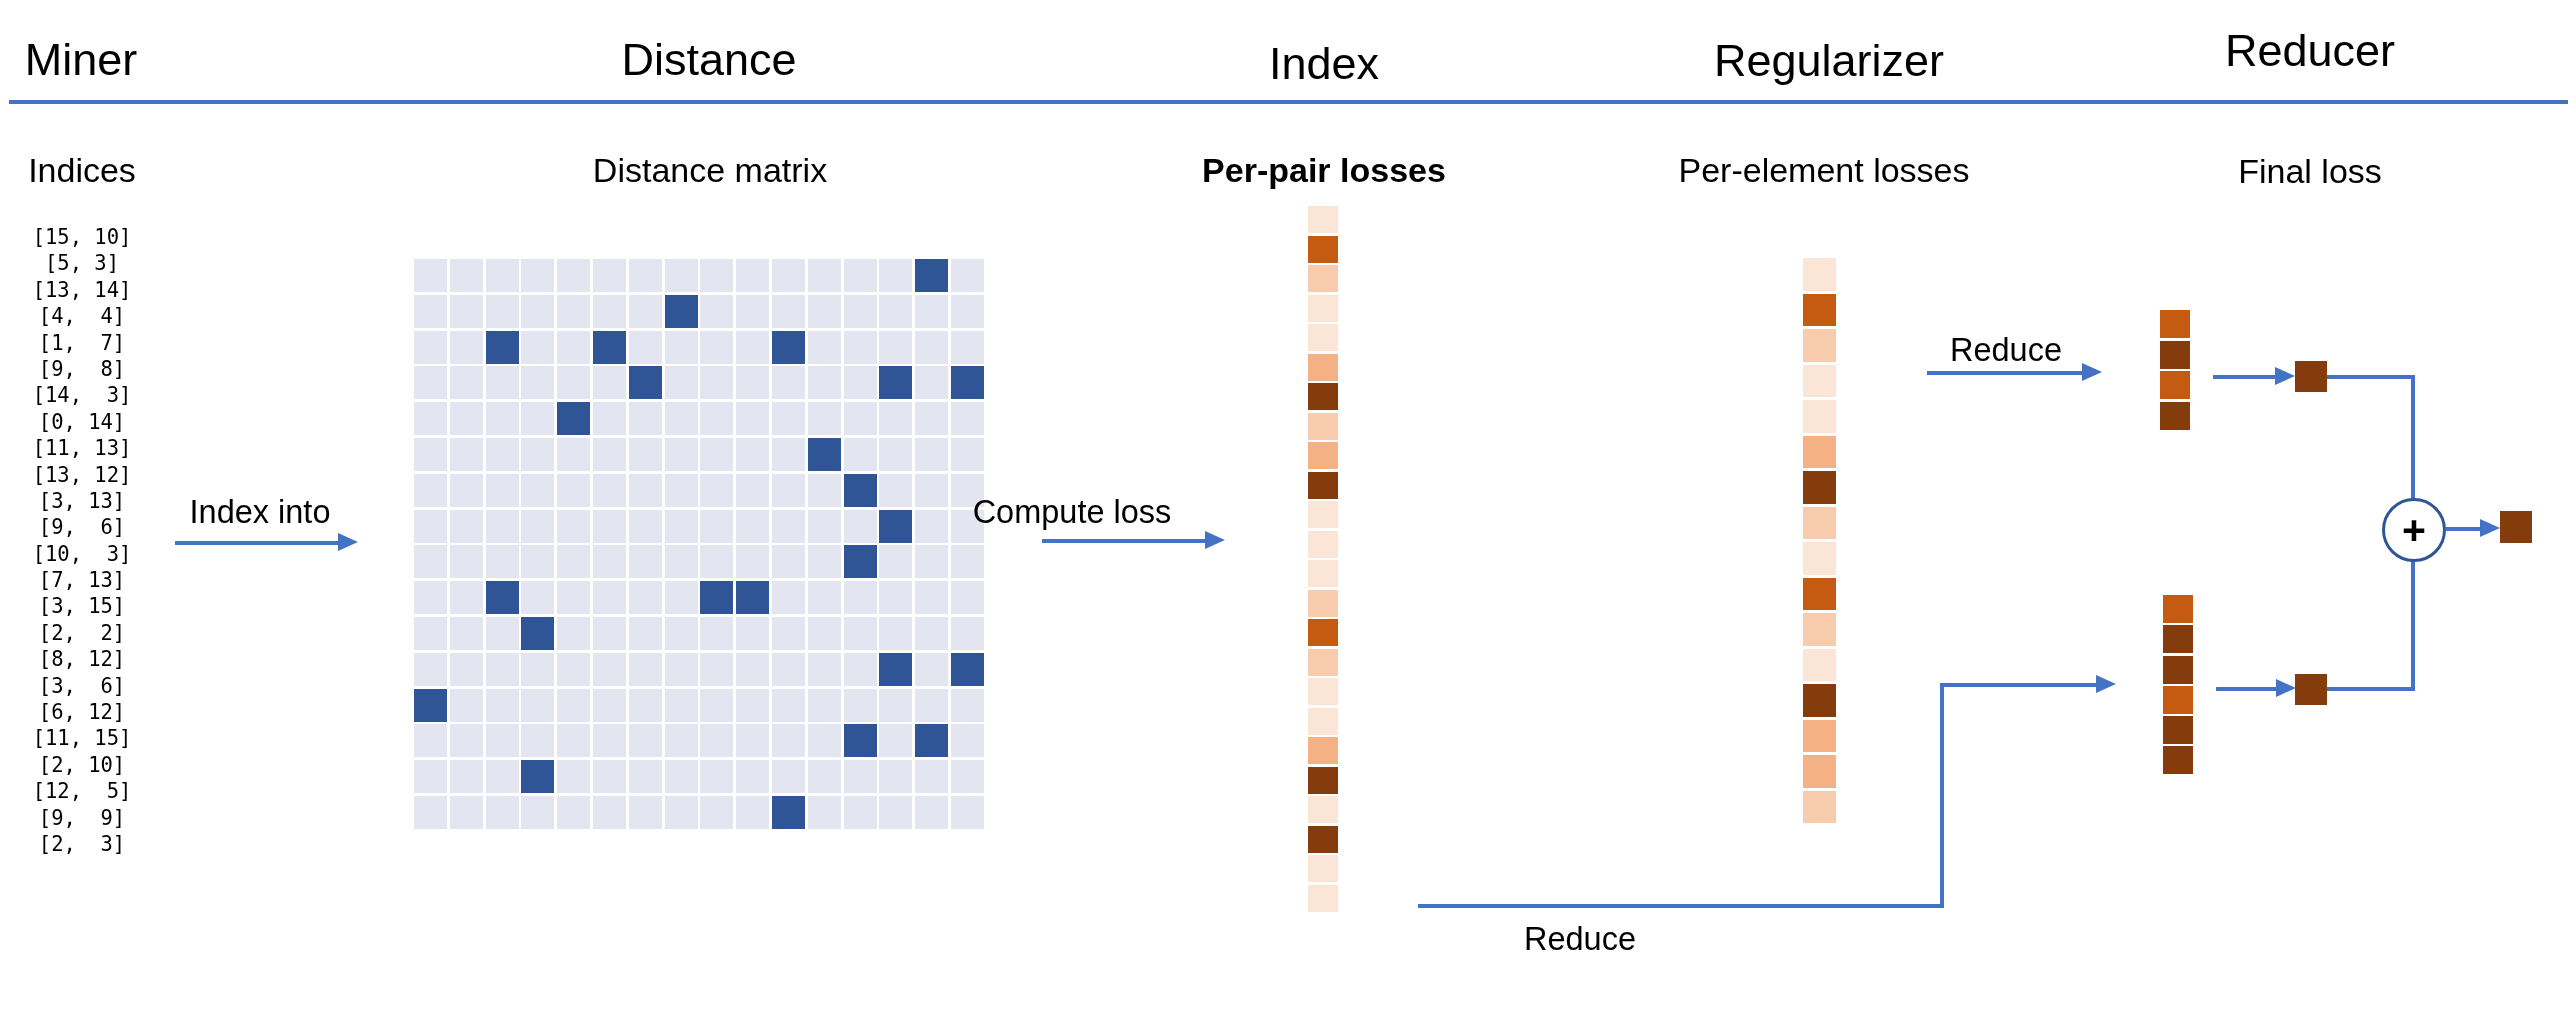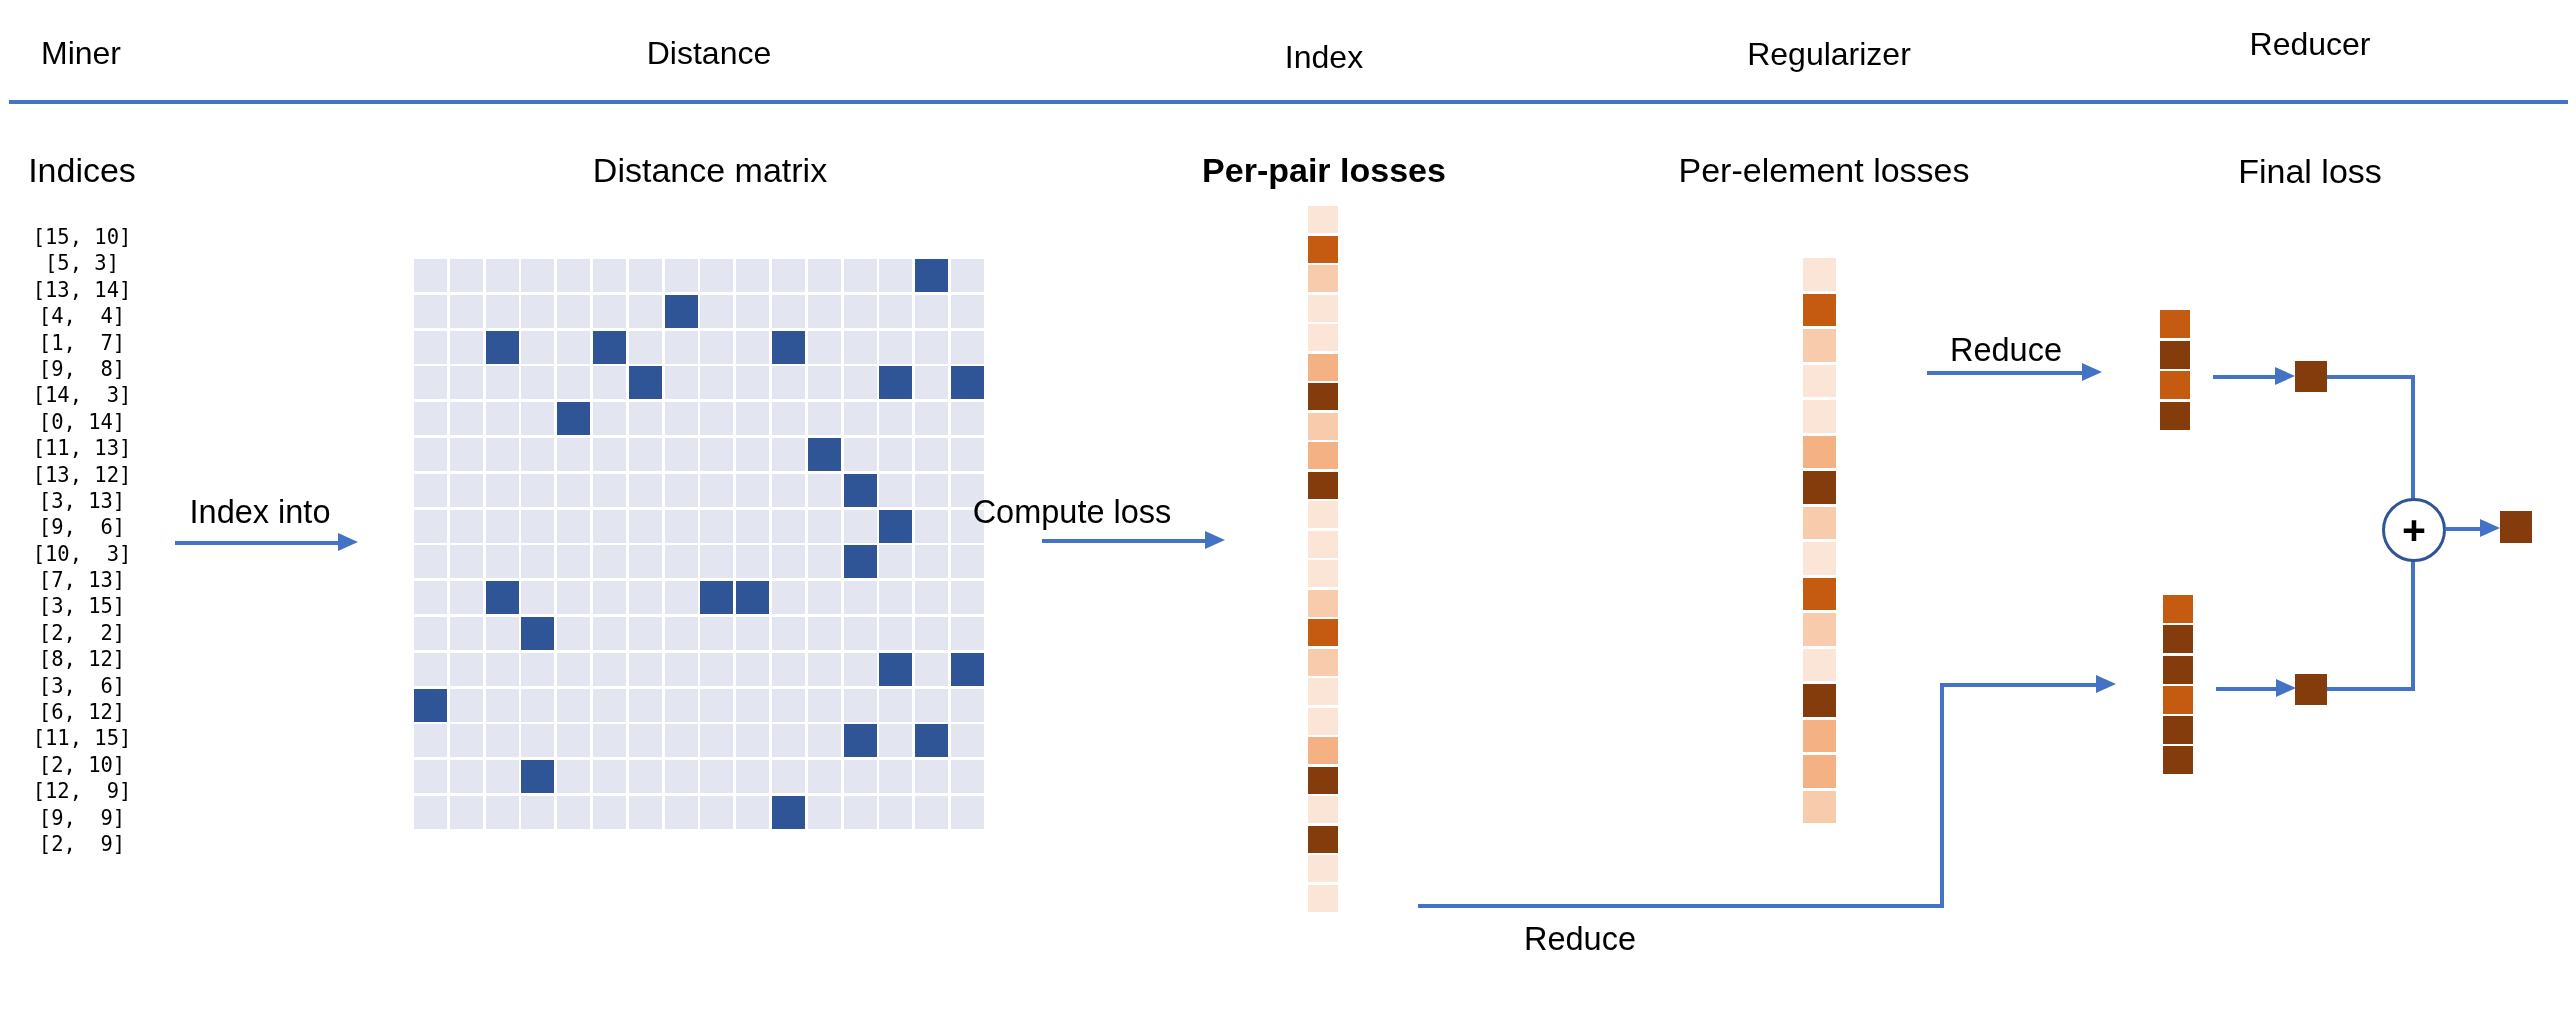--- a/index.html
+++ b/index.html
@@ -1,18 +1,18 @@
 <!DOCTYPE html>
 <html style="--arrow: #4472c4; --mcell: #e3e6f1; --mhl: #2f5597; --dark: #843c0c; --circ: #2f5597;font-size:11.3px"><head>
 <meta charset="utf-8">
 <style>
   html,body{margin:0;padding:0;background:#fff;}
   #stage{position:relative;width:2576px;height:1016px;background:#fff;overflow:hidden;
          font-family:"Liberation Sans",sans-serif;color:#000;}
-  .hdr{position:absolute;transform:translateX(-50%);font-size:32px;line-height:1;white-space:nowrap;}
+  .hdr{position:absolute;transform:translateX(-50%);font-size:45px;line-height:1;white-space:nowrap;}
   .sub{position:absolute;transform:translateX(-50%);font-size:34px;line-height:1;white-space:nowrap;}
   .lbl{position:absolute;transform:translateX(-50%);font-size:32.5px;line-height:1;white-space:nowrap;}
   #header-rule{position:absolute;left:8.5px;top:100px;width:2559px;height:4.2px;background:var(--arrow);}
   
   #indices-list{position:absolute;left:0;top:224px;width:164px;text-align:center;
     font-family:"DejaVu Sans Mono",monospace;font-size:20.5px;}
   #indices-list .idx{height:26.4px;line-height:26.4px;white-space:pre;}
   
   #distance-matrix{position:absolute;left:414px;top:259px;display:grid;
     grid-template-columns:repeat(16,33px);grid-auto-rows:33px;gap:2.8px;}
@@ -74,23 +74,23 @@
       <div class="idx">[9,  6]</div>
       <div class="idx">[10,  3]</div>
       <div class="idx">[7, 13]</div>
       <div class="idx">[3, 15]</div>
       <div class="idx">[2,  2]</div>
       <div class="idx">[8, 12]</div>
       <div class="idx">[3,  6]</div>
       <div class="idx">[6, 12]</div>
       <div class="idx">[11, 15]</div>
       <div class="idx">[2, 10]</div>
-      <div class="idx">[12,  9]</div>
+      <div class="idx">[12,  5]</div>
       <div class="idx">[9,  9]</div>
-      <div class="idx">[2,  9]</div>
+      <div class="idx">[2,  3]</div>
     </div>
 
   <div class="lbl" style="left:260px;top:496px;">Index into</div>
   <div class="arrow" style="left:175px;top:541px;width:163px;"></div>
 
   <div id="distance-matrix">
       <div class="mc"></div>
       <div class="mc"></div>
       <div class="mc"></div>
       <div class="mc"></div>

